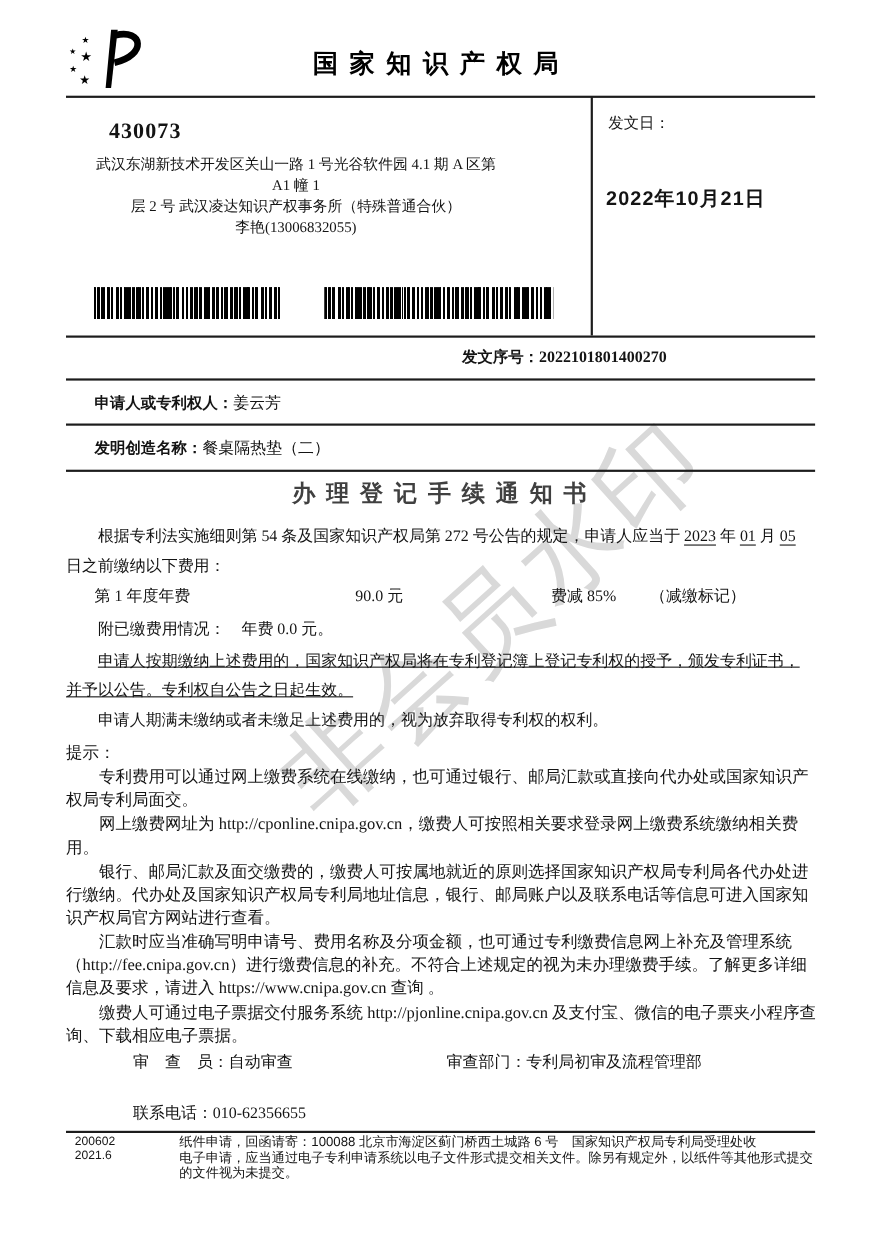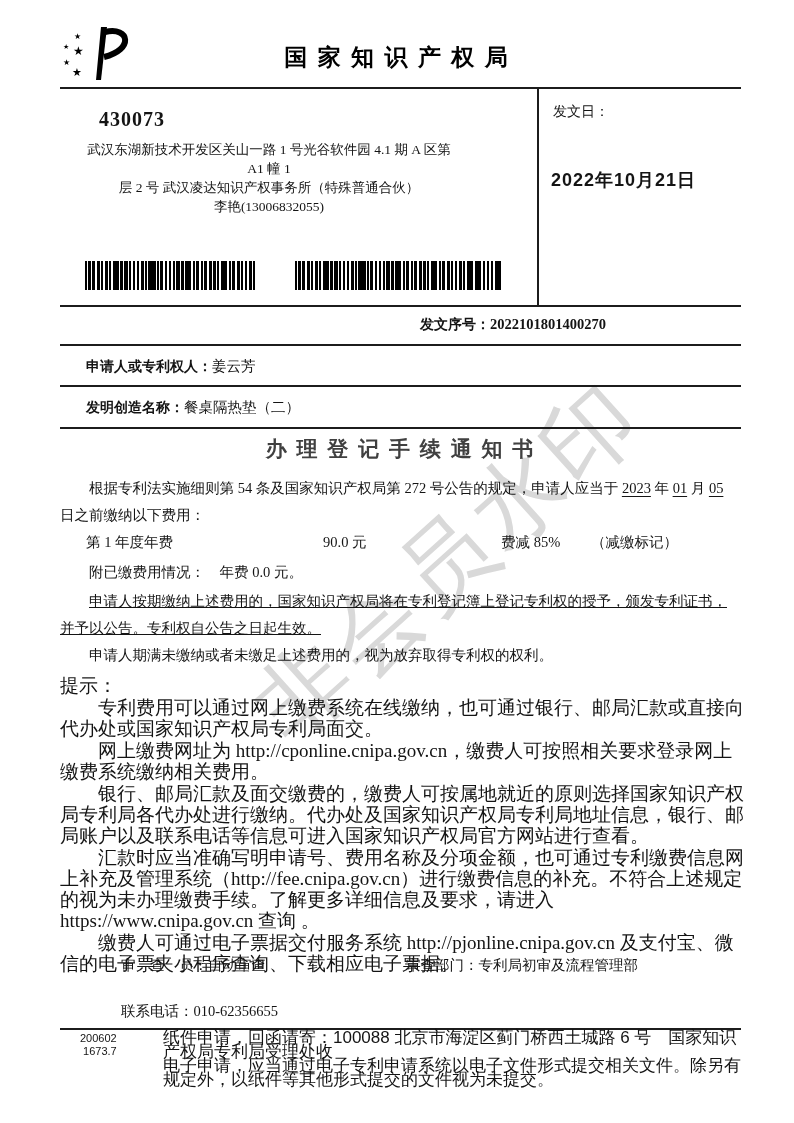--- a/index.html
+++ b/index.html
@@ -71,35 +71,35 @@
   .fee-row span { position:absolute; white-space:nowrap; }
   .fee-item { left:26px; }
   .fee-amount { left:263px; }
   .fee-reduction { left:441px; }
   .fee-mark { left:531px;text-align:right; }
   .p-paid { margin:3px 0 0; text-indent:2em; }
   .p-grant { margin:2px 0 0; text-indent:2em;text-decoration:underline; }
   .p-forfeit { margin:0; text-indent:2em; }
 
   
-  .tips { position:absolute; top:675px; left:60px; width:684px; font-size:19px; line-height:21px; }
+  .tips { position:absolute; top:675px; left:60px; width:684px; font-size:15px; line-height:21px; }
   .tips p { margin:0 0 1px; text-indent:2em; }
   .tips .tips-label { text-indent:0; }
 
   
   .review-row { position:absolute; font-size:14.5px; white-space:nowrap; }
   .rv-examiner { top:956px; left:121px; }
   .rv-dept { top:956px; left:406px; }
   .rv-phone { top:1002px; left:121px; }
 
   
-  .footer-codes { position:absolute; top:1032px; left:80px;
-    font-family:"Liberation Sans","DejaVu Sans",sans-serif; font-size:11px; line-height:13px;text-align:right; }
+  .footer-codes { position:absolute; top:1032px; left:68px;
+    font-family:"Liberation Sans","DejaVu Sans",sans-serif; font-size:11px; line-height:13px; }
   .footer-notes { position:absolute; top:1031px; left:163px; width:578px;
-    font-family:"Liberation Sans","DejaVu Sans",sans-serif; font-size:17px; line-height:14px; }
+    font-family:"Liberation Sans","DejaVu Sans",sans-serif; font-size:12px; line-height:14px; }
   .footer-notes p { margin:0; }
 </style>
 </head>
 <body>
 
 <div class="page">
 
   <div class="watermark">非会员水印</div>
 
   <svg class="logo" width="78" height="60" viewBox="0 0 78 60">
@@ -174,20 +174,20 @@
   <div class="review-row rv-dept">
     <span>审查部门：</span><span>专利局初审及流程管理部</span>
   </div>
   <div class="review-row rv-phone">
     <span>联系电话：</span><span>010-62356655</span>
   </div>
 
   <div class="rule rule-footer"></div>
   <div class="footer-codes">
     <div>200602</div>
-    <div>1673.7</div>
+    <div>2021.6</div>
   </div>
   <div class="footer-notes">
     <p>纸件申请，回函请寄：100088 北京市海淀区蓟门桥西土城路 6 号　国家知识产权局专利局受理处收</p>
     <p>电子申请，应当通过电子专利申请系统以电子文件形式提交相关文件。除另有规定外，以纸件等其他形式提交的文件视为未提交。</p>
   </div>
 
 </div>
 
 </body></html>

